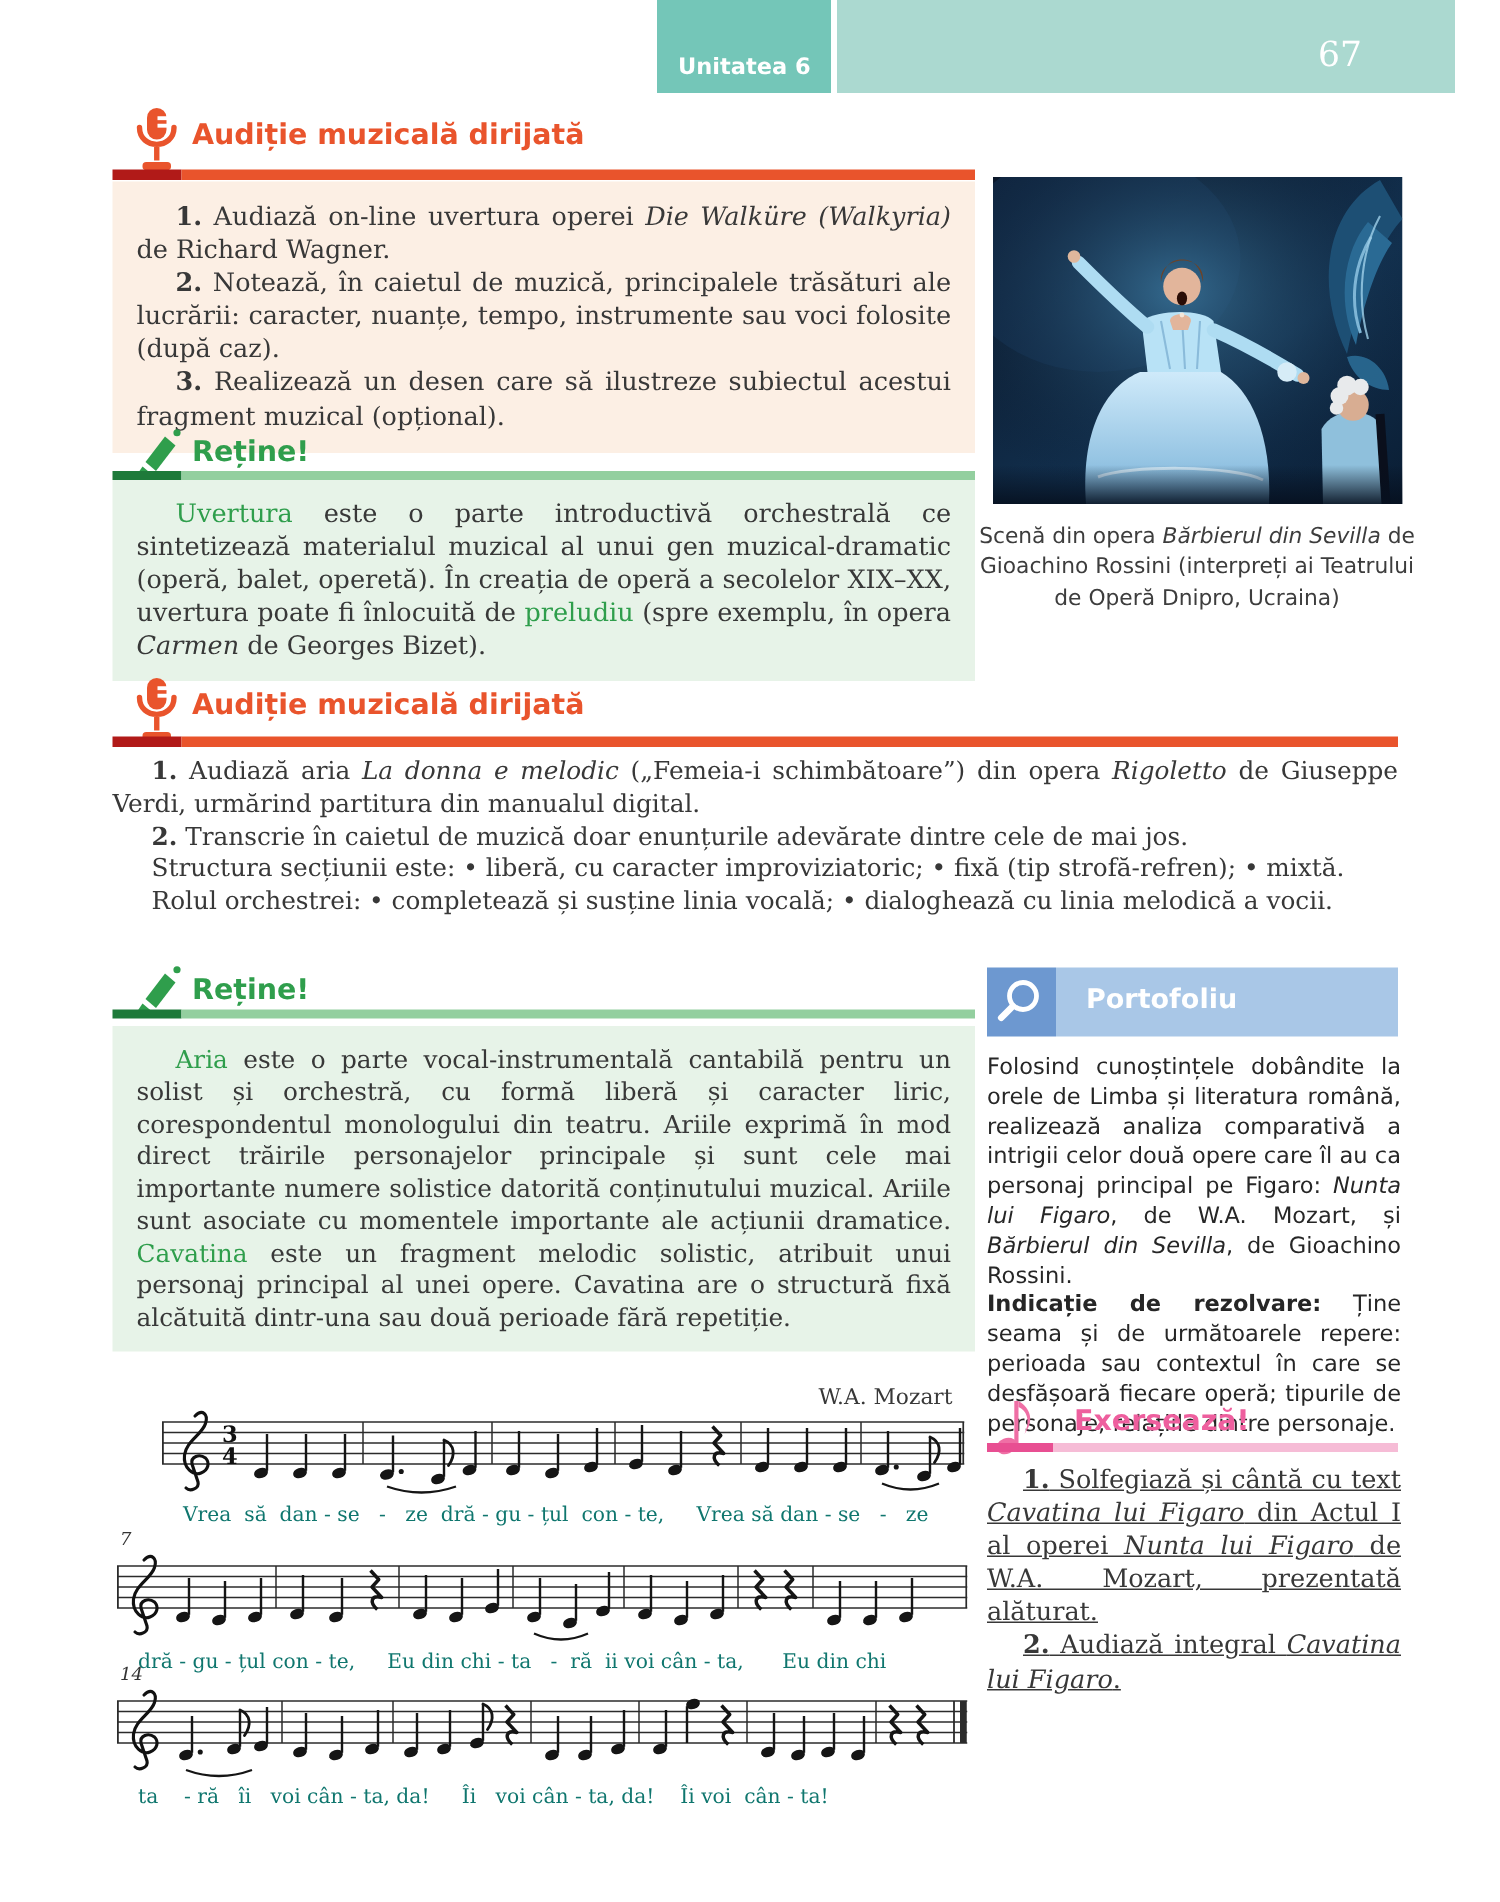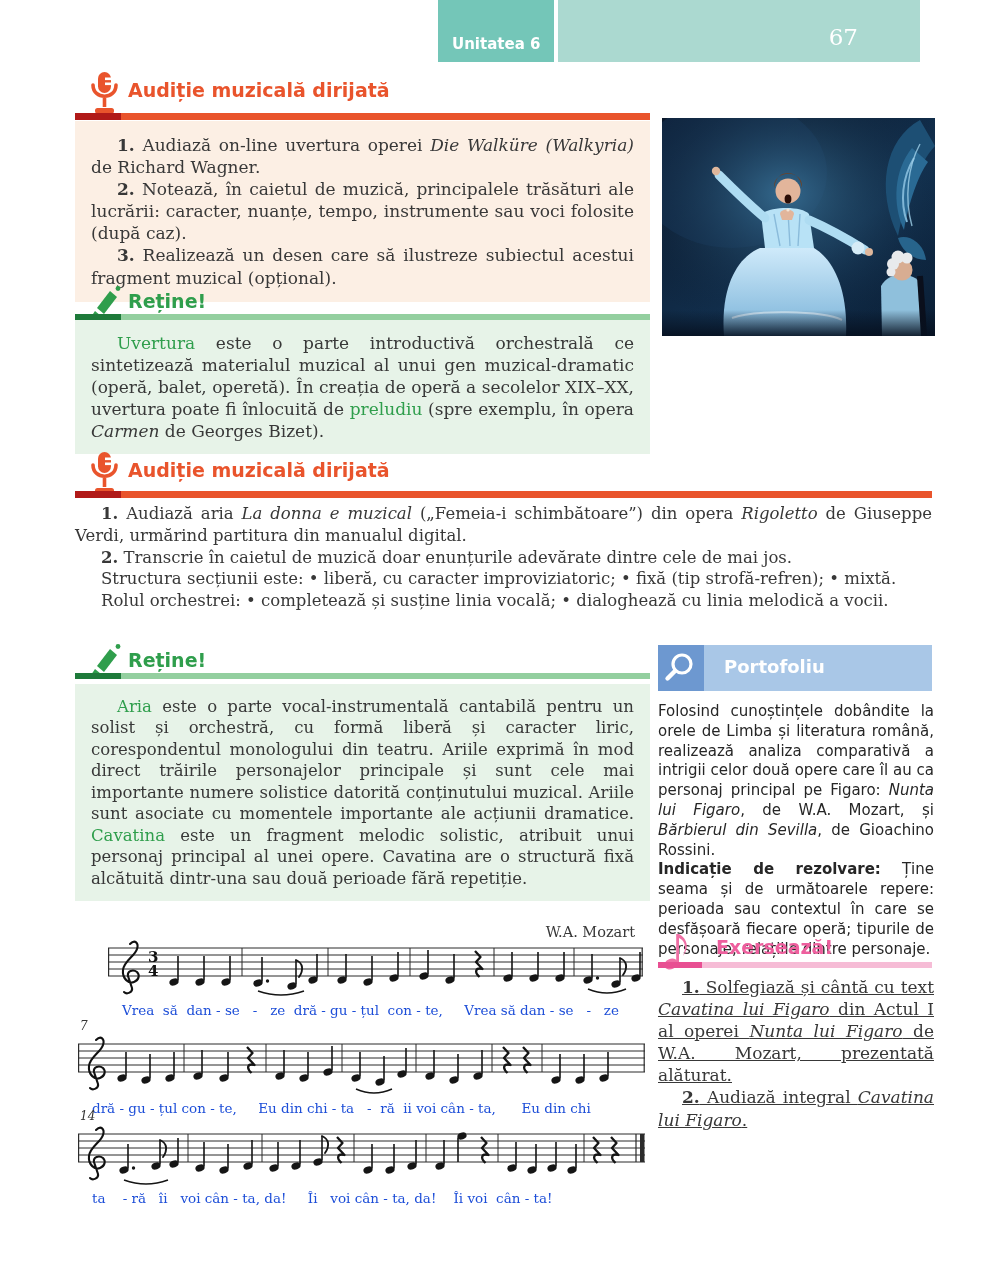--- a/index.html
+++ b/index.html
@@ -2,21 +2,21 @@
 <html><head>
 <meta charset="utf-8">
 <style>
   html,body{margin:0;padding:0;background:#ffffff;}
   .page{position:relative;width:1000px;height:1268px;background:#fff;overflow:hidden;
         font-family:"DejaVu Serif",serif;color:#383838;}
   
   .unit-tab{position:absolute;left:438px;top:0;width:116px;height:62px;background:#74c6b8;}
   .unit-tab span{position:absolute;left:14px;bottom:9px;color:#fff;font-size:15px;font-weight:bold;
         font-family:"DejaVu Sans",sans-serif;}
-  .head-strip{position:absolute;left:558px;top:0;width:362px;height:62px;background:#abd9d0;}
+  .head-strip{position:absolute;left:558px;top:0;width:412px;height:62px;background:#abd9d0;}
   .page-num{position:absolute;right:62px;top:24px;color:#fff;font-size:23px;font-family:"DejaVu Serif",serif;}
   
   .sec-icon{position:absolute;width:40px;height:46px;}
   .sec-title{position:absolute;font-family:"DejaVu Sans",sans-serif;font-weight:bold;font-size:19px;}
   .rule{position:absolute;display:flex;}
   .rule i{display:block;height:100%;}
   
   .task-box{position:absolute;background:#fcefe4;padding:13px 16px;font-size:17px;line-height:1.3;
         text-align:justify;}
   .note-box{position:absolute;background:#e7f3e8;padding:12px 16px;font-size:17px;line-height:1.3;
@@ -35,21 +35,21 @@
   .pf-bar span{position:absolute;left:20px;top:11px;color:#fff;font-weight:bold;font-size:18px;
         font-family:"DejaVu Sans",sans-serif;}
   .pf-text{position:absolute;left:658px;top:702px;width:276px;font-family:"DejaVu Sans",sans-serif;
         font-size:15px;line-height:1.32;text-align:justify;color:#262626;}
   
   .sm-title{position:absolute;left:75px;top:900px;width:575px;text-align:center;font-weight:bold;font-size:17.5px;}
   .sm-composer{position:absolute;left:75px;top:924px;width:560px;text-align:right;font-size:14.5px;}
   .staff-block{position:absolute;}
   .mnum{position:absolute;left:2px;top:-3px;font-style:italic;font-size:12px;color:#333;}
   .staff-svg-host{position:absolute;left:0;top:10px;}
-  .lyr{position:absolute;left:14px;white-space:pre;font-size:13.5px;color:#1d4ed8;}
+  .lyr{position:absolute;left:14px;white-space:pre;font-size:13.5px;color:#0f766e;}
   
   .ex-text{position:absolute;left:658px;top:976px;width:276px;font-size:17px;line-height:1.3;text-align:justify;text-decoration:underline;}
 </style>
 </head>
 <body>
 
 <div class="page">
 
   <div class="unit-tab">
     <span>Unitatea 6</span>
@@ -137,36 +137,37 @@
 
     <path d="M220 218 L219 168 C228 152 252 154 259 166 L263 218 Z" fill="#8fc0dc"></path>
     <circle cx="240" cy="152" r="10.5" fill="#d8ad92"></circle>
     <circle cx="231" cy="146" r="6" fill="#e8eaec"></circle>
     <circle cx="236" cy="139" r="6.5" fill="#e8eaec"></circle>
     <circle cx="245" cy="140" r="5.5" fill="#e8eaec"></circle>
     <circle cx="229" cy="154" r="4.5" fill="#e8eaec"></circle>
     <path d="M262 218 L258 158" stroke="#0a0f1c" stroke-width="6"></path>
     <rect y="192" width="273" height="26" fill="url(#floor)"></rect>
   </svg>
+  <div class="caption">Scenă din opera <i>Bărbierul din Sevilla</i> de Gioachino Rossini (interpreți ai Teatrului de Operă Dnipro, Ucraina)</div>
 
   <svg class="sec-icon" style="left:84px;top:450px;" viewBox="0 0 40 46">
     <rect x="14" y="2" width="13" height="21" rx="6.5" fill="#e9542c"></rect>
     <rect x="21" y="7.5" width="7" height="2.6" fill="#fff"></rect>
     <rect x="21" y="12.5" width="7" height="2.6" fill="#fff"></rect>
     <path d="M9 15 C9 30 32 30 32 15" stroke="#e9542c" stroke-width="3.6" fill="none" stroke-linecap="round"></path>
     <line x1="20.5" y1="28" x2="20.5" y2="37" stroke="#e9542c" stroke-width="3.6"></line>
     <rect x="11" y="38" width="19" height="5.5" rx="2.5" fill="#e9542c"></rect>
   </svg>
   <div class="sec-title" style="left:128px;top:459px;color:#e9542c;">Audiție muzicală dirijată</div>
   <div class="rule" style="left:75px;top:491px;width:857px;height:7px;">
     <i style="width:46px;background:#b11a18;"></i>
     <i style="flex:1;background:#e9542c;"></i>
   </div>
   <div class="body-block" style="left:75px;top:503px;width:857px;">
-    <p class="p"><b>1.</b> Audiază aria <i>La donna e muzical</i> („Femeia-i schimbătoare”) din opera <i>Rigoletto</i> de Giuseppe Verdi, urmărind partitura din manualul digital.</p>
+    <p class="p"><b>1.</b> Audiază aria <i>La donna e melodic</i> („Femeia-i schimbătoare”) din opera <i>Rigoletto</i> de Giuseppe Verdi, urmărind partitura din manualul digital.</p>
     <p class="p"><b>2.</b> Transcrie în caietul de muzică doar enunțurile adevărate dintre cele de mai jos.</p>
     <p class="p">Structura secțiunii este: • liberă, cu caracter improviziatoric; • fixă (tip strofă-refren); • mixtă.</p>
     <p class="p">Rolul orchestrei: • completează și susține linia vocală; • dialoghează cu linia melodică a vocii.</p>
   </div>
 
   <svg class="sec-icon" style="left:84px;top:642px;width:38px;height:38px;" viewBox="0 0 36 38">
     <path d="M12 24 L25 7 L32 13 L19 30 Z" fill="#2f9e4c"></path>
     <path d="M10 27 L16 32 L4 36 Z" fill="#2f9e4c"></path>
     <circle cx="33" cy="4.5" r="2.4" fill="#2f9e4c"></circle>
   </svg>

